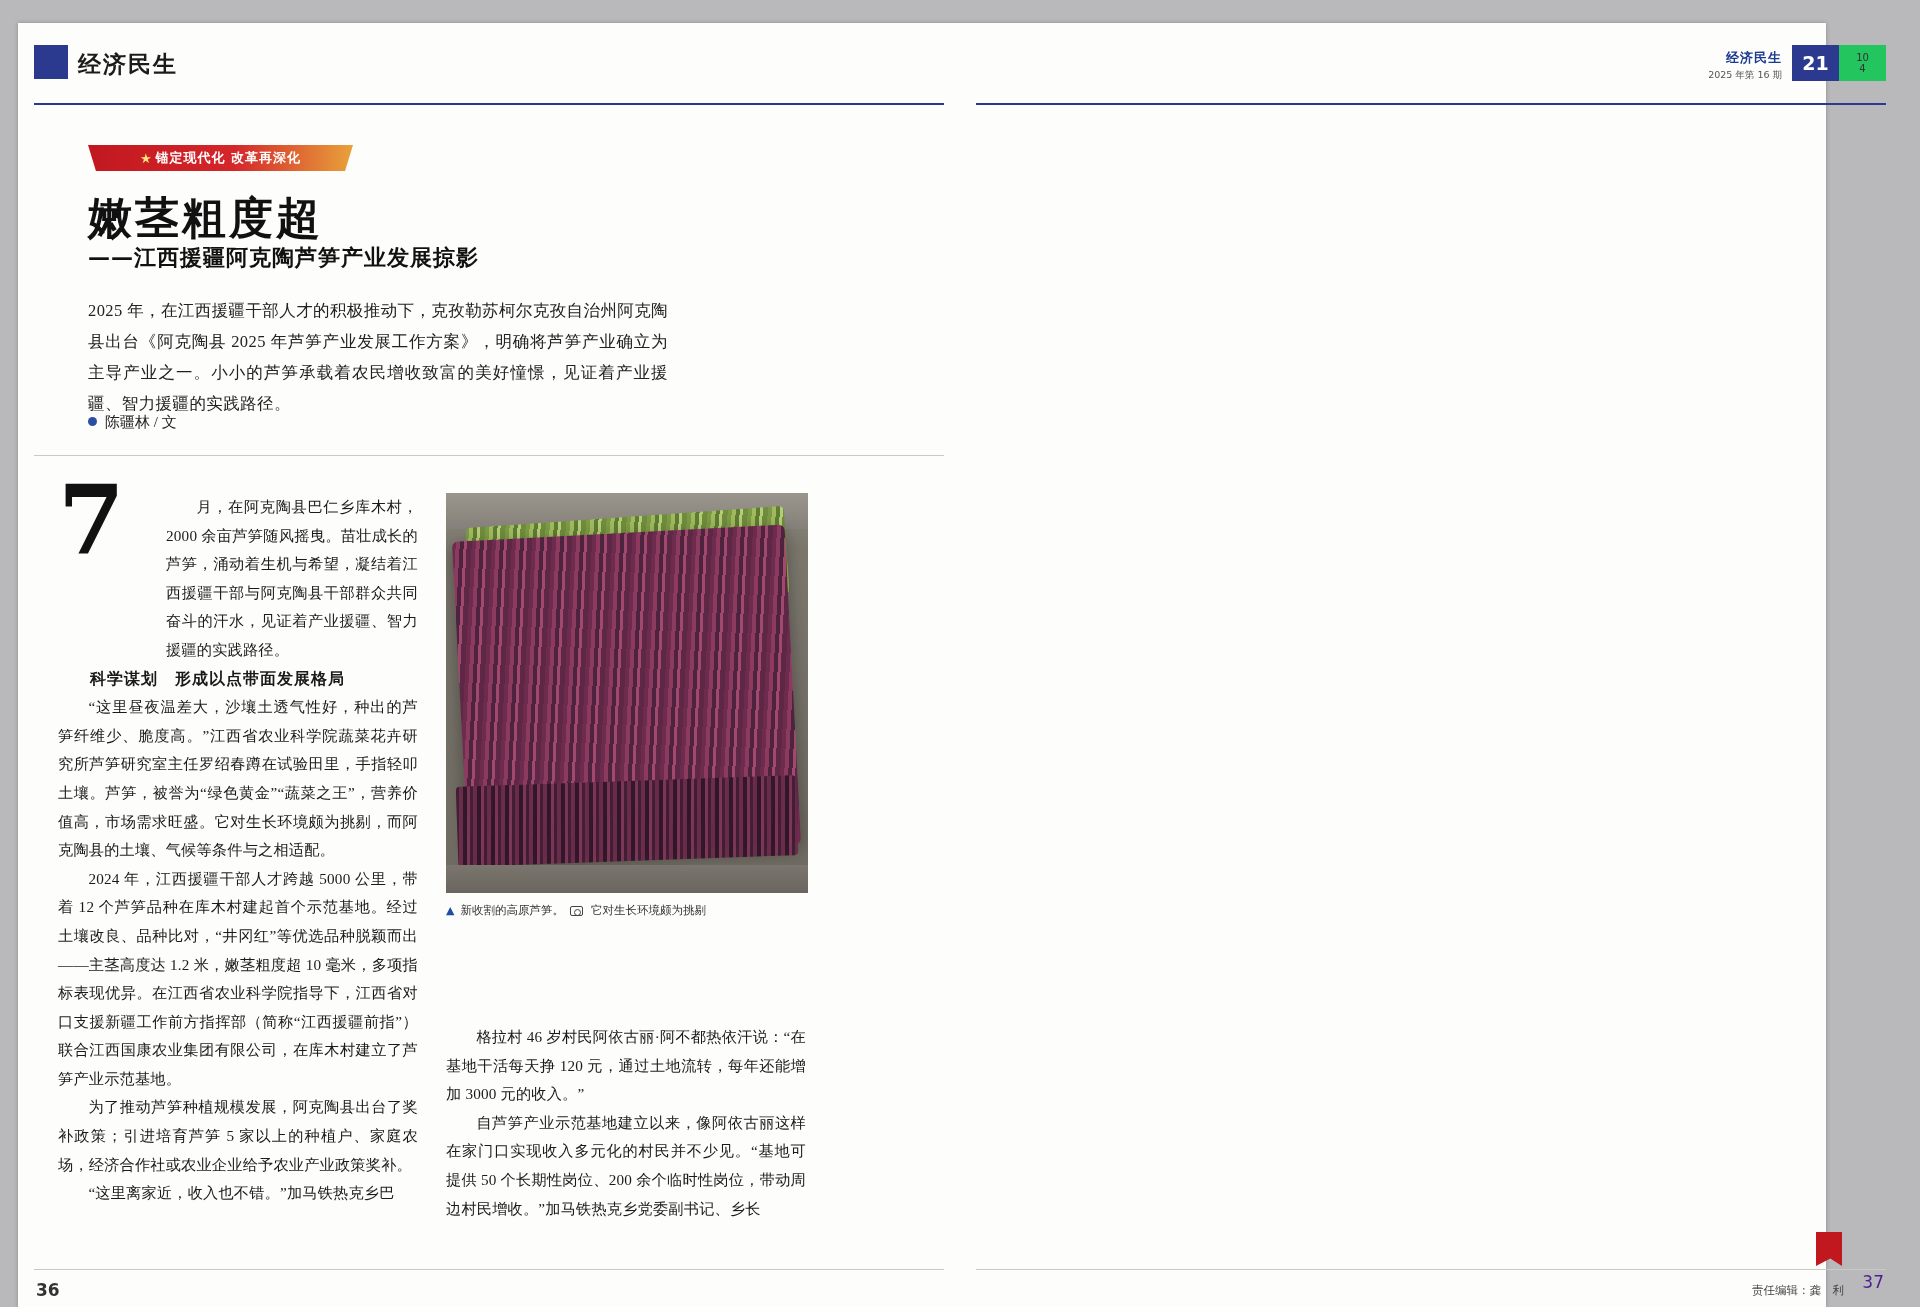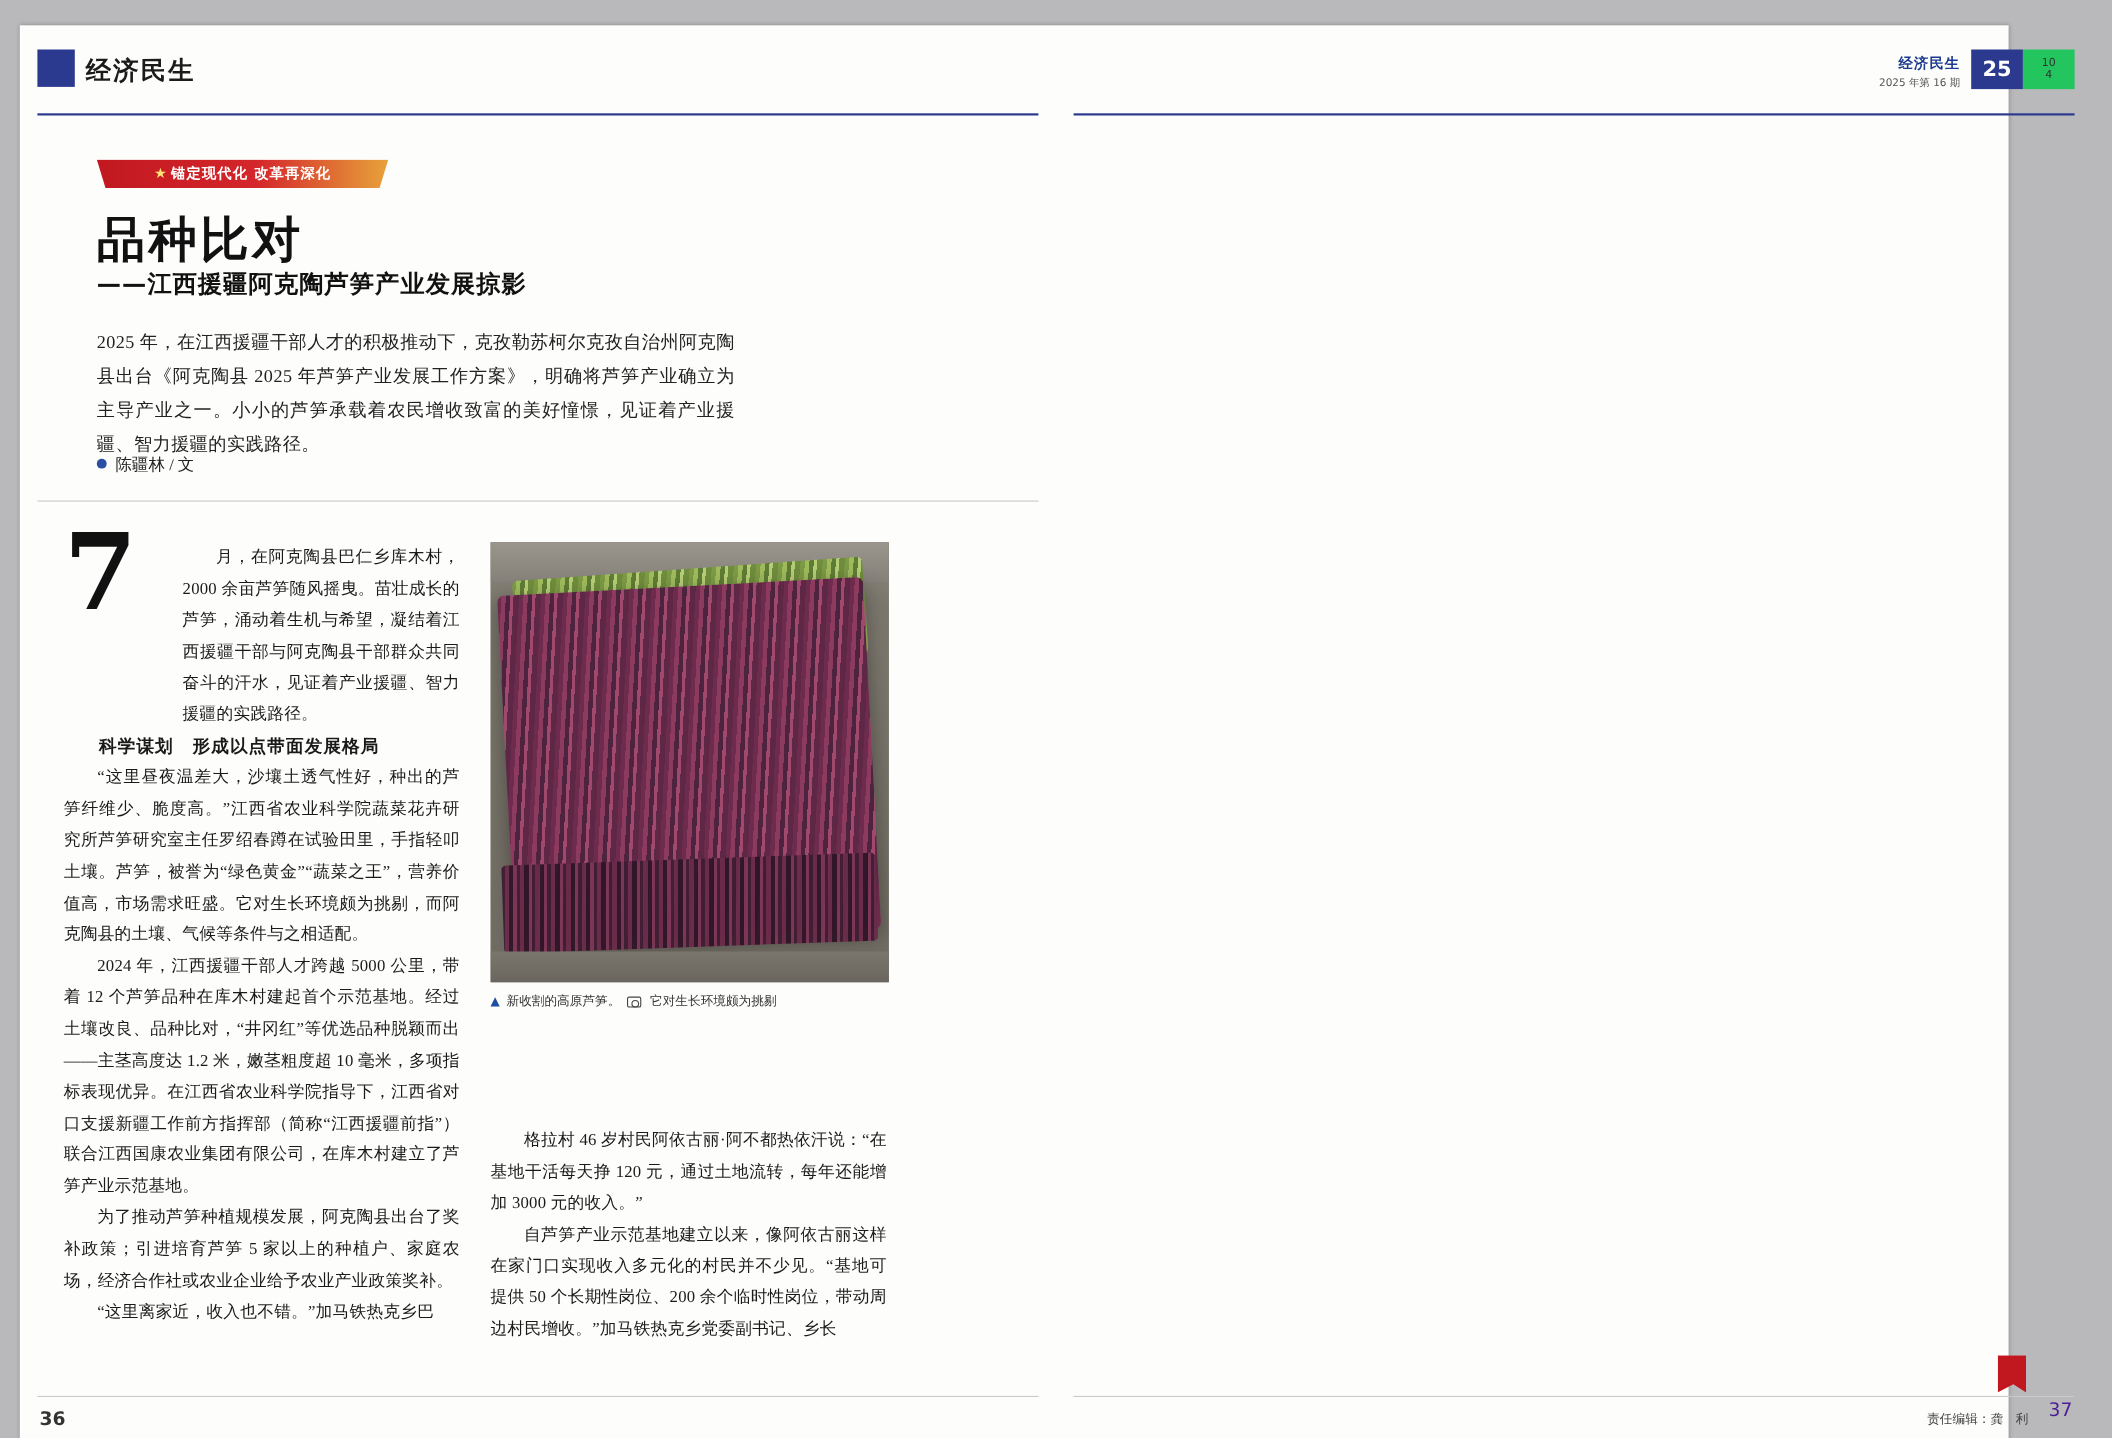--- a/index.html
+++ b/index.html
@@ -200,21 +200,21 @@
 
     <div class="hdr-blue"></div>
     <div class="hdr-title">经济民生</div>
     <div class="hdr-rule"></div>
 
     <div class="banner">
       <span class="banner-star">★</span>
       <span>锚定现代化 改革再深化</span>
     </div>
 
-    <div class="headline">品种比对</div>
+    <div class="headline">嫩茎粗度超</div>
     <div class="subhead">——江西援疆阿克陶芦笋产业发展掠影</div>
     <div class="lede">2025 年，在江西援疆干部人才的积极推动下，克孜勒苏柯尔克孜自治州阿克陶县出台《阿克陶县 2025 年芦笋产业发展工作方案》，明确将芦笋产业确立为主导产业之一。小小的芦笋承载着农民增收致富的美好憧憬，见证着产业援疆、智力援疆的实践路径。</div>
     <div class="byline">
       <span class="dot"></span><span>陈疆林 / 文</span>
     </div>
     <div class="thin-rule"></div>
 
     <div class="dropcap-wrap">
       <div class="dropcap">7</div>
     </div>
@@ -251,21 +251,21 @@
 
     <div class="pg-rule-l"></div>
     <div class="pg-l">36</div>
   </div>
 
   <div class="page page-right">
 
     <div class="rhdr-title">经济民生</div>
     <div class="rhdr-sub">2025 年第 16 期</div>
     <div class="rhdr-badge">
-      <div class="badge-l">25</div>
+      <div class="badge-l">21</div>
       <div class="badge-r">
         <span>10</span>
         <span>4</span>
       </div>
     </div>
     <div class="rhdr-rule"></div>
 
     <div class="pg-rule-r"></div>
     <div class="red-mark"></div>
     <div class="editor">责任编辑：龚　利</div>

